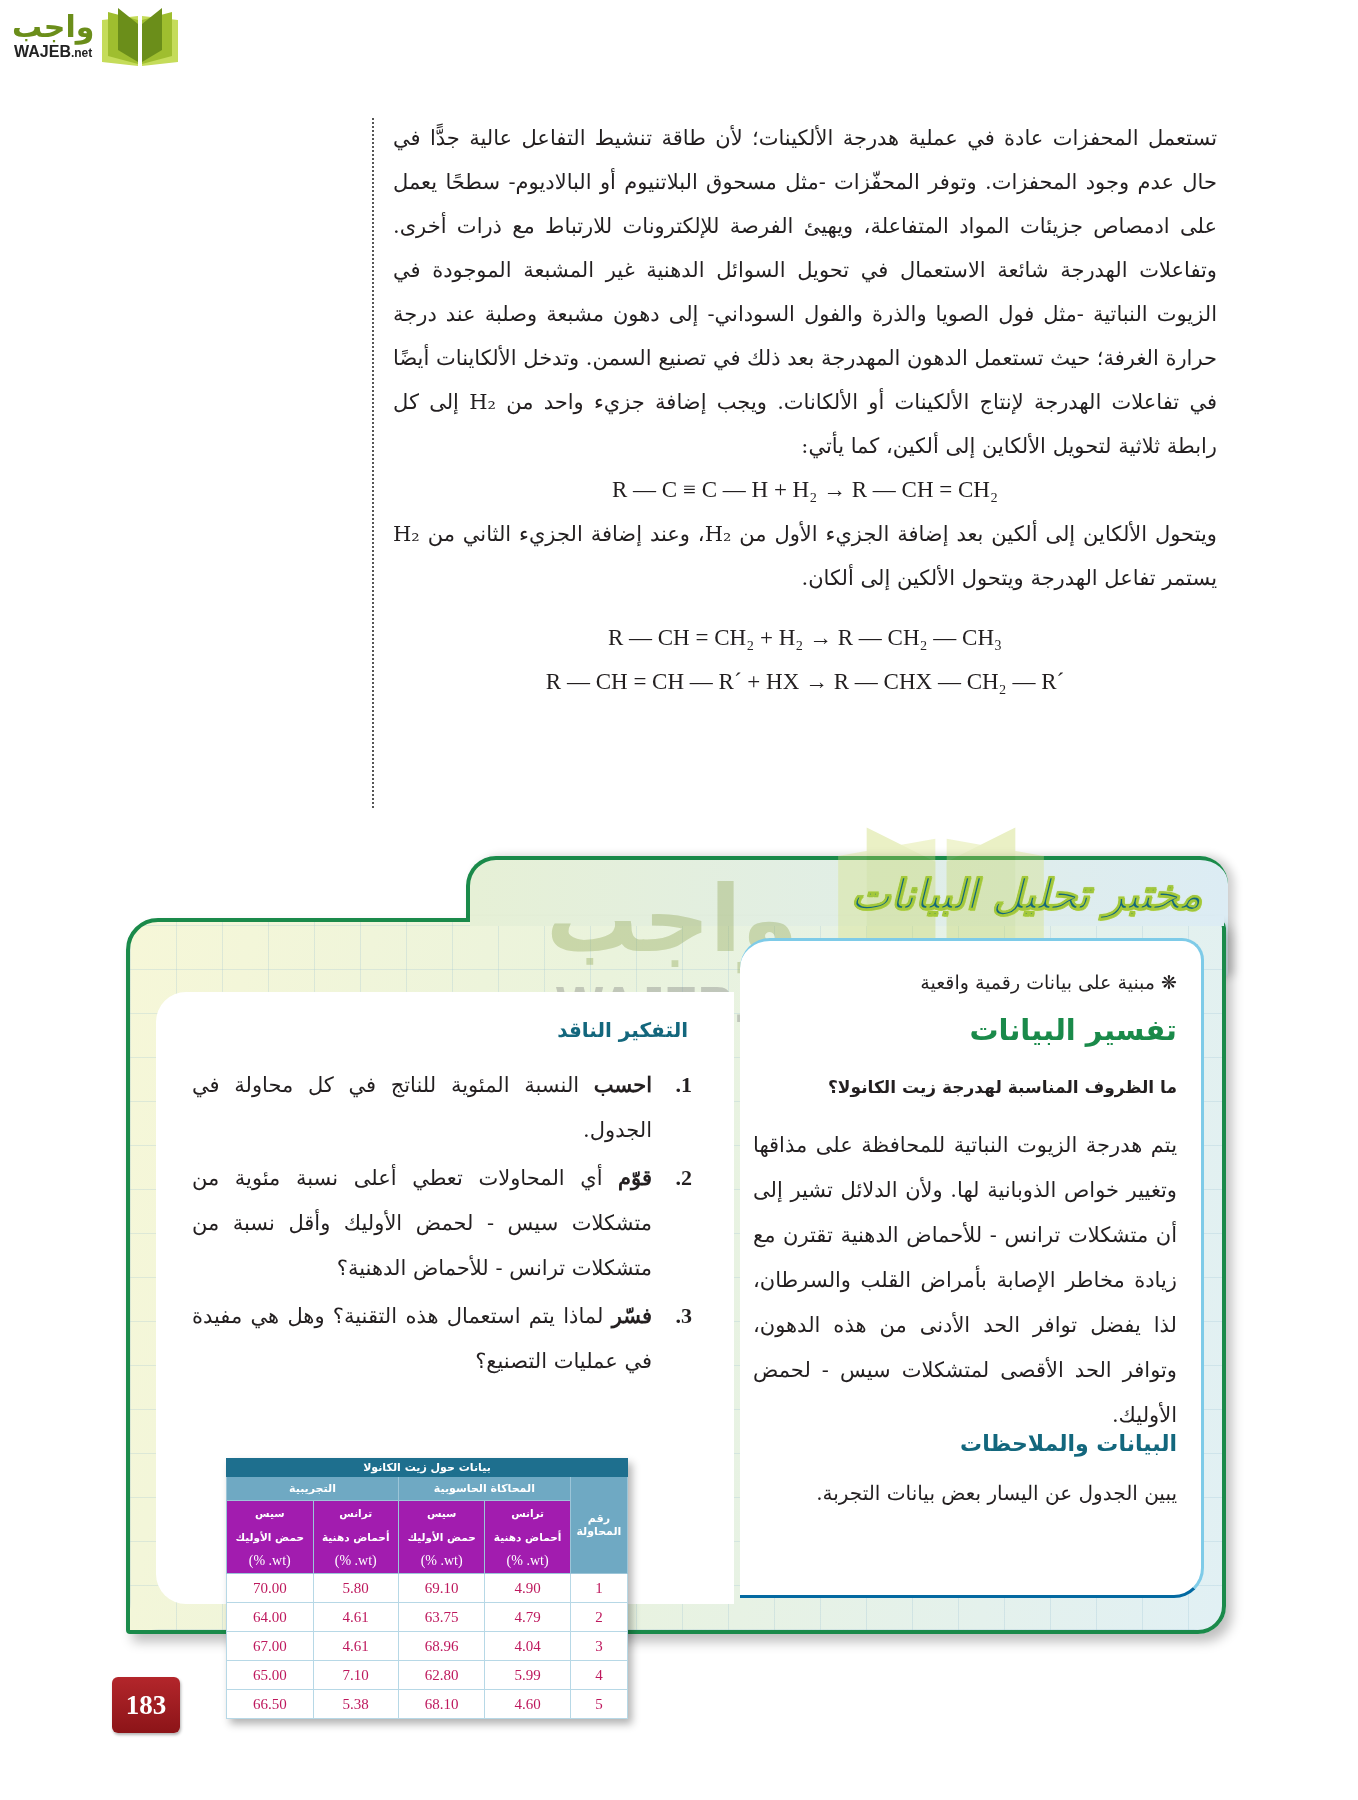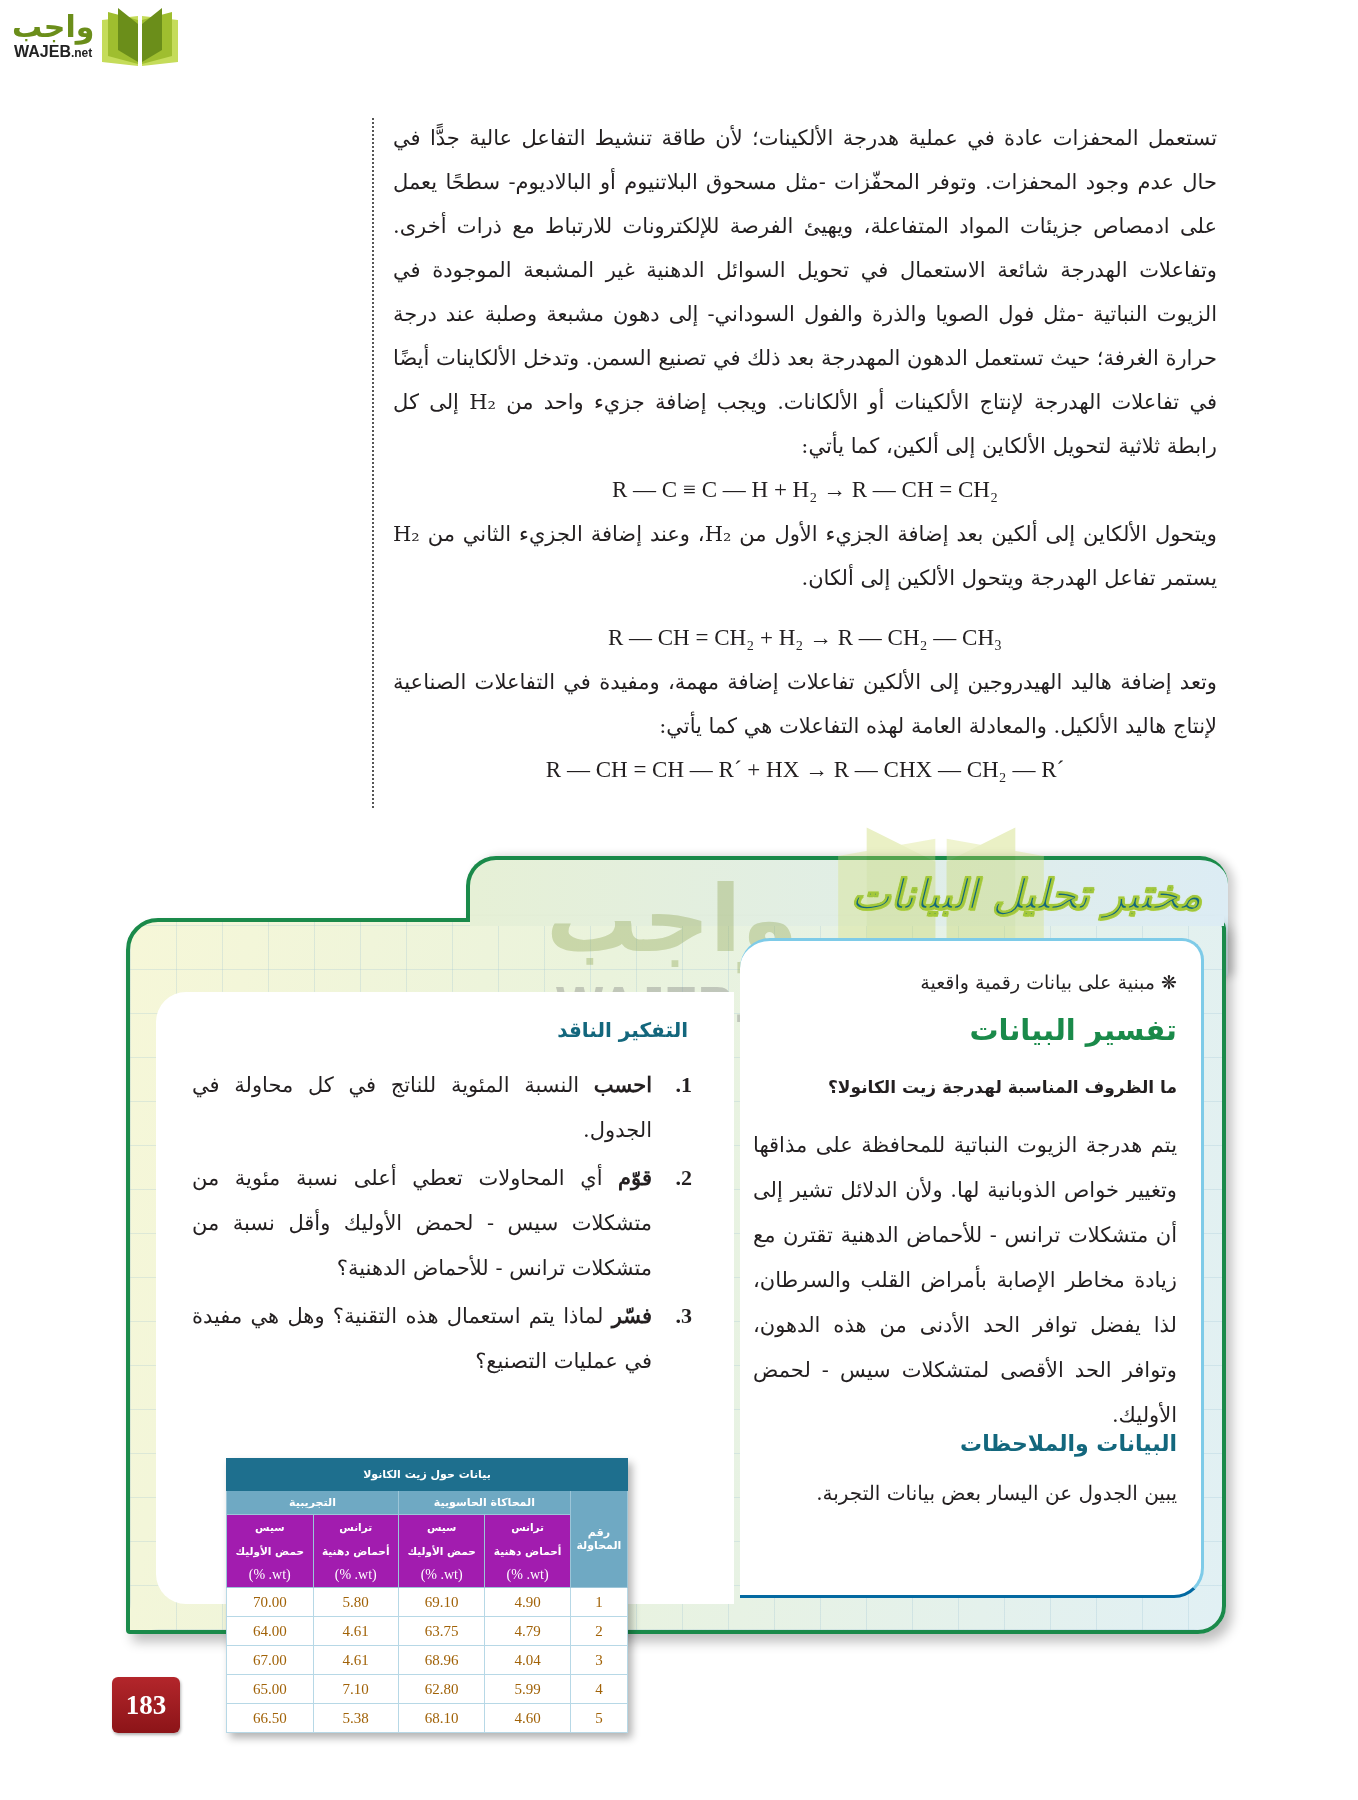--- a/index.html
+++ b/index.html
@@ -55,25 +55,25 @@
   .ct-list { position: absolute; right: 42px; top: 70px; width: 500px; direction: rtl; list-style: none; }
   .ct-item { display: flex; flex-direction: row; font-family: "DejaVu Serif", serif; font-size: 21px; line-height: 45px; margin-bottom: 2px; }
   .ct-num { font-weight: bold; width: 40px; flex: none; font-family: "Liberation Serif", serif; font-size: 22px; }
   .ct-text { flex: 1; text-align: justify; text-align-last: right; }
   .ct-text b { font-weight: bold; }
 
   
   .dtable { position: absolute; left: 70px; top: 466px; width: 402px; border-collapse: collapse; direction: rtl; font-family: "DejaVu Sans", sans-serif;
             box-shadow: 4px 5px 8px rgba(0,0,0,0.3); background: #ffffff; }
   .dtable th, .dtable td { border: 1.5px solid #b7d8e6; text-align: center; }
-  .dtable .t-title { background: #1e6f8e; color: #ffffff; font-size: 11px; font-weight: bold; height: 32px; border-color: #1e6f8e; }
+  .dtable .t-title { background: #1e6f8e; color: #ffffff; font-size: 11px; font-weight: bold; height: 18px; border-color: #1e6f8e; }
   .dtable .t-group th { background: #6fa9c3; color: #ffffff; font-size: 11px; font-weight: bold; height: 24px; border-color: #9cc5d8; }
   .dtable .t-col th { background: #a21caf; color: #ffffff; font-size: 10.5px; font-weight: bold; line-height: 24px; border-color: #9cc5d8; }
   .dtable .t-col .unit { font-family: "Liberation Serif", serif; font-weight: normal; font-size: 14px; }
-  .dtable td { font-family: "Liberation Serif", serif; font-size: 15px; height: 29px; color: #a16207; }
+  .dtable td { font-family: "Liberation Serif", serif; font-size: 15px; height: 29px; color: #be185d; }
 
   
   .page-num { position: absolute; left: 112px; top: 1677px; width: 68px; height: 56px; border-radius: 6px;
               background: linear-gradient(180deg, #b3262b 0%, #8c1418 100%); color: #ffffff; font-family: "Liberation Serif", serif;
               font-weight: bold; font-size: 27px; display: flex; align-items: center; justify-content: center; box-shadow: 1px 2px 3px rgba(0,0,0,0.3); }
 </style>
 </head>
 <body>
 
 <div class="logo">
@@ -90,21 +90,20 @@
     <path d="M62 2 L42 18 L42 56 L62 44 Z" fill="#6b8e1a"></path>
   </svg>
 </div>
 
 <div class="dotted-rule"></div>
 <div class="main-col">
   <p class="para">تستعمل المحفزات عادة في عملية هدرجة الألكينات؛ لأن طاقة تنشيط التفاعل عالية جدًّا في حال عدم وجود المحفزات. وتوفر المحفّزات -مثل مسحوق البلاتنيوم أو البالاديوم- سطحًا يعمل على ادمصاص جزيئات المواد المتفاعلة، ويهيئ الفرصة للإلكترونات للارتباط مع ذرات أخرى. وتفاعلات الهدرجة شائعة الاستعمال في تحويل السوائل الدهنية غير المشبعة الموجودة في الزيوت النباتية -مثل فول الصويا والذرة والفول السوداني- إلى دهون مشبعة وصلبة عند درجة حرارة الغرفة؛ حيث تستعمل الدهون المهدرجة بعد ذلك في تصنيع السمن. وتدخل الألكاينات أيضًا في تفاعلات الهدرجة لإنتاج الألكينات أو الألكانات. ويجب إضافة جزيء واحد من H₂ إلى كل رابطة ثلاثية لتحويل الألكاين إلى ألكين، كما يأتي:</p>
   <p class="eq">R — C ≡ C — H + H₂ → R — CH = CH₂</p>
   <p class="para">ويتحول الألكاين إلى ألكين بعد إضافة الجزيء الأول من H₂، وعند إضافة الجزيء الثاني من H₂ يستمر تفاعل الهدرجة ويتحول الألكين إلى ألكان.</p>
   <p class="eq eq-gap">R — CH = CH₂ + H₂ → R — CH₂ — CH₃</p>
-  <p class="para">وتعد إضافة هاليد الهيدروجين إلى الألكين تفاعلات إضافة مهمة، ومفيدة في التفاعلات الصناعية لإنتاج هاليد الألكيل. والمعادلة العامة لهذه التفاعلات هي كما يأتي:</p>
   <p class="eq">R — CH = CH — R´ + HX → R — CHX — CH₂ — R´</p>
 </div>
 
 <section class="lab">
   <div class="lab-tab"></div>
   <div class="lab-outer"></div>
   <div class="lab-tab-cover"></div>
 
   <div class="lab-watermark">
     <svg class="wm-book" viewBox="0 0 80 70">

